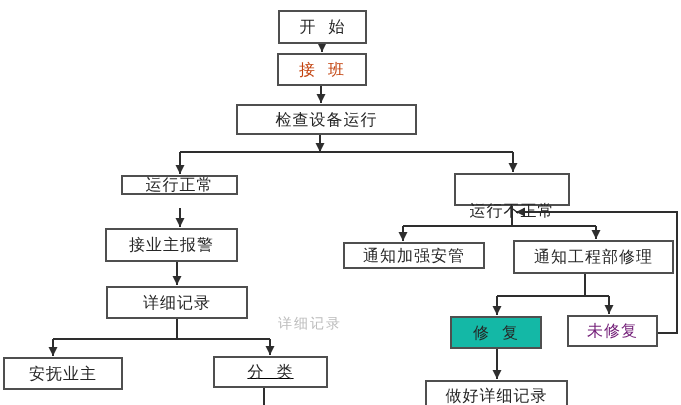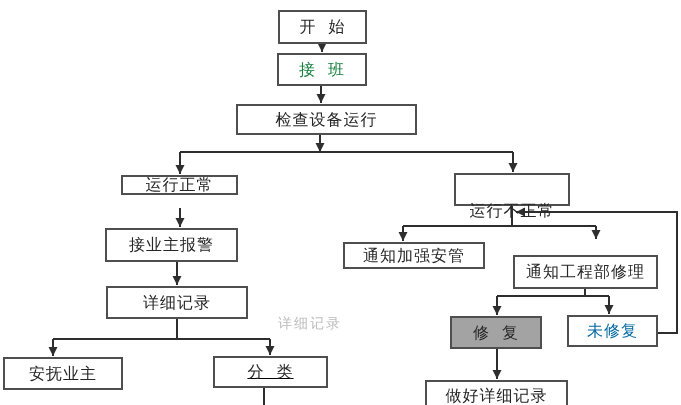--- a/index.html
+++ b/index.html
@@ -91,21 +91,21 @@
       <polyline points="497,349 497,379" fill="none" stroke="#2e2e2e" stroke-width="2"></polyline>
       <polygon points="497,379 492.5,370 501.5,370" fill="#2e2e2e"></polygon>
       <polyline points="658,333 677,333 677,212 516,212" fill="none" stroke="#2e2e2e" stroke-width="2"></polyline>
       <polygon points="516,212 525,207.5 525,216.5" fill="#2e2e2e"></polygon>
     </svg>
   <div id="watermark">详细记录</div>
 <div class="flow-node" style="left: 278px; top: 2px; width: 89px; height: 34px; border-color: rgb(79, 79, 79); background: rgb(255, 255, 255); margin-top: 8px;">
     <span class="node-label" style="color: rgb(38, 38, 38);">开  始</span>
   </div>
     <div class="flow-node" style="left: 277px; top: 53px; width: 90px; height: 33px; border-color: rgb(79, 79, 79); background: rgb(255, 255, 255);">
-    <span class="node-label" style="color: #15803d;">接  班</span>
+    <span class="node-label" style="color: #c2410c;">接  班</span>
   </div>
     <div class="flow-node" style="left: 236px; top: 104px; width: 181px; height: 31px; border-color: rgb(79, 79, 79); background: rgb(255, 255, 255);">
     <span class="node-label" style="color: rgb(38, 38, 38);">检查设备运行</span>
   </div>
     <div class="flow-node" style="left: 121px; top: 175px; width: 117px; height: 20px; border-color: rgb(79, 79, 79); background: rgb(255, 255, 255);">
     <span class="node-label" style="color: rgb(38, 38, 38);">运行正常</span>
   </div>
     <div class="flow-node" style="left: 454px; top: 173px; width: 116px; height: 33px; border-color: rgb(79, 79, 79); background: rgb(255, 255, 255);">
     <span class="node-label" style="color: rgb(38, 38, 38); margin-top: 42px;">运行不正常</span>
   </div>
@@ -117,25 +117,25 @@
   </div>
     <div class="flow-node" style="left: 3px; top: 357px; width: 120px; height: 33px; border-color: rgb(79, 79, 79); background: rgb(255, 255, 255);">
     <span class="node-label" style="color: rgb(38, 38, 38);">安抚业主</span>
   </div>
     <div class="flow-node" style="left: 213px; top: 356px; width: 115px; height: 32px; border-color: rgb(79, 79, 79); background: rgb(255, 255, 255); text-decoration: underline;">
     <span class="node-label" style="color: rgb(38, 38, 38);">分  类</span>
   </div>
     <div class="flow-node" style="left: 343px; top: 242px; width: 142px; height: 27px; border-color: rgb(79, 79, 79); background: rgb(255, 255, 255);">
     <span class="node-label" style="color: rgb(38, 38, 38);">通知加强安管</span>
   </div>
-    <div class="flow-node" style="left: 513px; top: 240px; width: 145px; height: 34px; border-color: rgb(79, 79, 79); background: rgb(255, 255, 255); margin-top: 15px;">
+    <div class="flow-node" style="left: 513px; top: 240px; width: 161px; height: 34px; border-color: rgb(79, 79, 79); background: rgb(255, 255, 255);">
     <span class="node-label" style="color: rgb(38, 38, 38);">通知工程部修理</span>
   </div>
-    <div class="flow-node" style="left: 450px; top: 316px; width: 92px; height: 33px; border-color: rgb(79, 79, 79); background: #a3a3a3;">
+    <div class="flow-node" style="left: 450px; top: 316px; width: 92px; height: 33px; border-color: rgb(79, 79, 79); background: #14b8a6;">
     <span class="node-label" style="color: rgb(38, 38, 38);">修  复</span>
   </div>
     <div class="flow-node" style="left: 567px; top: 315px; width: 91px; height: 32px; border-color: rgb(79, 79, 79); background: rgb(255, 255, 255);">
-    <span class="node-label" style="color: #0369a1;">未修复</span>
+    <span class="node-label" style="color: #701a75;">未修复</span>
   </div>
     <div class="flow-node" style="left: 425px; top: 380px; width: 143px; height: 31px; border-color: rgb(79, 79, 79); background: rgb(255, 255, 255);">
     <span class="node-label" style="color: rgb(38, 38, 38);">做好详细记录</span>
   </div>
   </div>
 
 </body></html>

